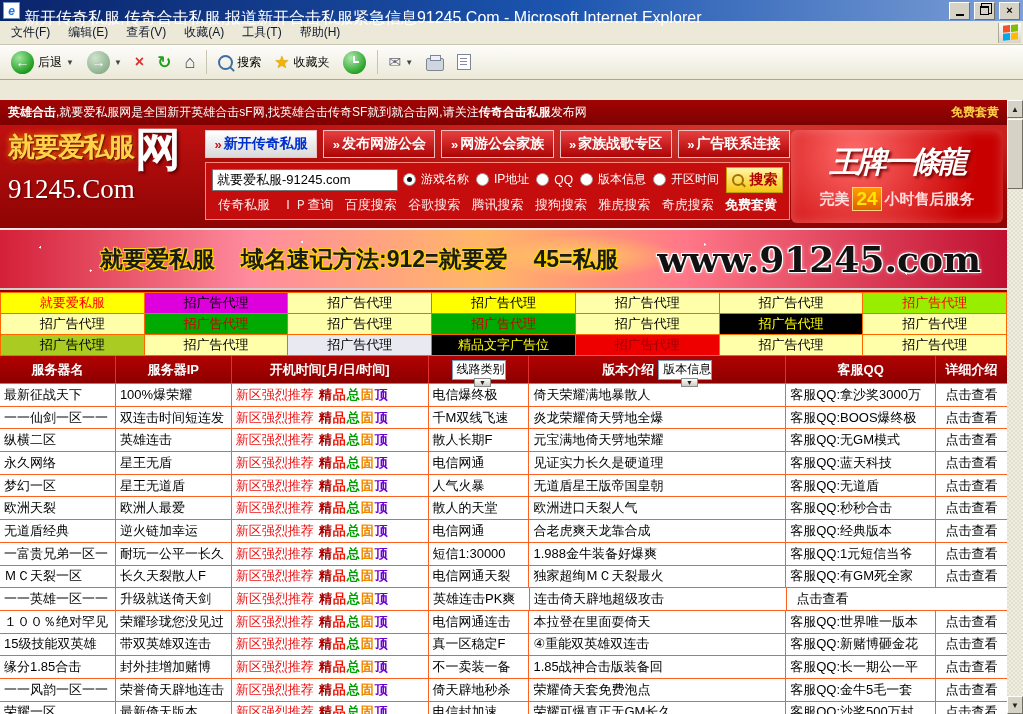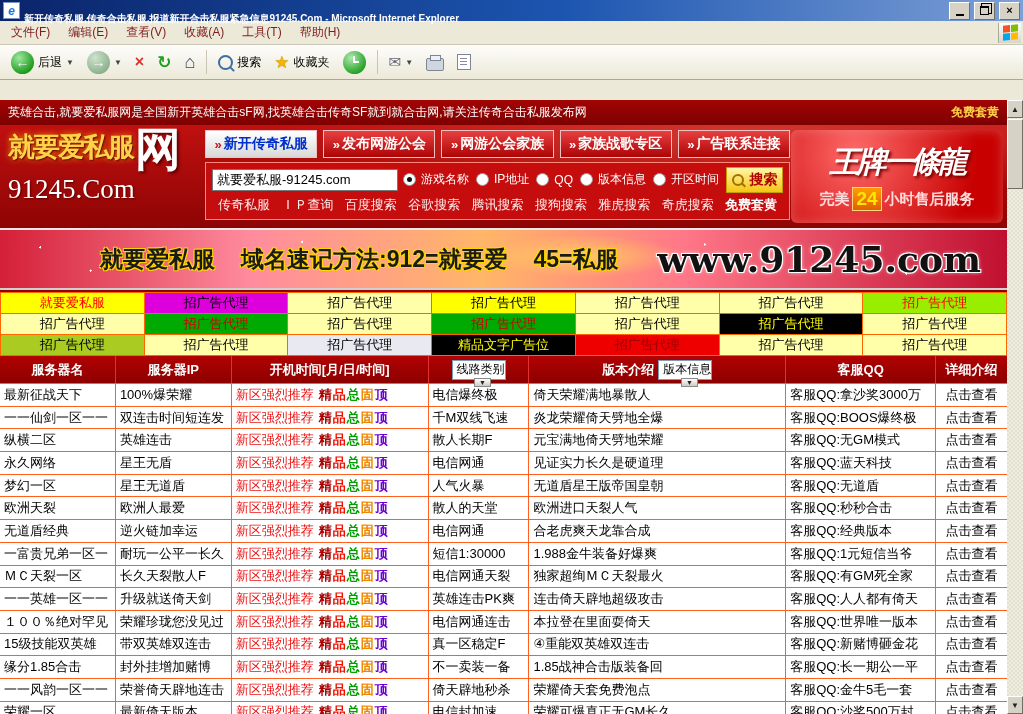--- a/index.html
+++ b/index.html
@@ -3,28 +3,28 @@
 <meta charset="utf-8">
 <style>
   html,body{margin:0;padding:0;}
   #screen{position:relative;width:1023px;height:714px;overflow:hidden;background:#ece9d8;
     font-family:"Liberation Sans","DejaVu Sans",sans-serif;cursor:default;}
   
   .titlebar{height:21px;display:flex;align-items:center;padding:0 3px;gap:4px;color:#fff;
     background:linear-gradient(90deg,#0a246a 0%,#1c55b0 55%,#7da0d6 100%);}
   .ie-icon{width:15px;height:15px;background:#fff;border:1px solid #7a96c2;display:flex;align-items:center;justify-content:center;
     color:#2277dd;font-weight:bold;font-size:12px;font-style:italic;line-height:1;}
-  .title-text{font-size:10px;font-weight:bold;flex:1;white-space:nowrap;overflow:hidden;margin-top:16px;}
+  .title-text{font-size:16px;font-weight:normal;flex:1;white-space:nowrap;overflow:hidden;margin-top:16px;}
   .winbtn{width:19px;height:16px;background:#d6d2c6;border:1px solid;border-color:#fff #716f64 #716f64 #fff;
     display:flex;align-items:center;justify-content:center;color:#000;font-size:11px;font-weight:bold;line-height:1;}
   .min-glyph{width:8px;height:2px;background:#000;margin-top:8px;}
   .restore-glyph{width:7px;height:6px;border:1px solid #000;border-top-width:2px;background:#d6d2c6;box-shadow:2px -2px 0 -0px #d6d2c6,2px -2px 0 1px #000;}
   
   .menubar{height:23px;display:flex;align-items:center;background:#ece9d8;border-bottom:1px solid #c9c5b2;font-size:12px;padding:0 2px;}
-  .menu-item{padding:15px 9px;color:#7f1d1d;}
+  .menu-item{padding:15px 9px;color:#0f172a;}
   .menubar-spacer{flex:1;}
   .winflag{width:22px;height:20px;background:linear-gradient(#fdfdfb,#d8d4c8);border-left:1px solid #aca899;
     display:flex;align-items:center;justify-content:center;}
   .flag{display:grid;grid-template-columns:7px 7px;grid-template-rows:7px 7px;gap:1px;transform:skewY(-6deg);}
   .flag i{display:block;}
   
   .toolbar{height:34px;display:flex;align-items:center;gap:3px;padding:0 6px;font-size:12px;
     background:linear-gradient(#fdfdfb,#ece9d8);border-bottom:1px solid #aca899;}
   .tbtn{display:flex;align-items:center;gap:4px;padding:2px 4px;border:1px solid transparent;}
   .circ{width:23px;height:23px;border-radius:50%;display:flex;align-items:center;justify-content:center;
@@ -68,21 +68,21 @@
   .vscroll{width:16px;height:614px;background:#f0eee1;display:flex;flex-direction:column;
     background-image:linear-gradient(45deg,#e3e0cf 25%,transparent 25%,transparent 75%,#e3e0cf 75%),linear-gradient(45deg,#e3e0cf 25%,transparent 25%,transparent 75%,#e3e0cf 75%);
     background-size:4px 4px;background-position:0 0,2px 2px;}
   .sbtn{height:16px;background:#d6d2c6;border:1px solid;border-color:#fff #716f64 #716f64 #fff;
     display:flex;align-items:center;justify-content:center;font-size:8px;color:#222;}
   .sthumb{height:68px;margin-top:1px;background:#d6d2c6;border:1px solid;border-color:#fff #716f64 #716f64 #fff;}
   .strack{flex:1;}
   
   .notice{height:25px;display:flex;align-items:center;padding:0 8px;color:#fff;font-size:12px;
     background:linear-gradient(#a30404,#7c0101);white-space:nowrap;}
-  .notice b{font-weight:normal;}
+  .notice b{font-weight:bold;}
   .notice-right{margin-left:auto;color:#ffd24a;font-weight:bold;}
   
   .siteheader{position:relative;height:103px;
     background:radial-gradient(ellipse at 75% 10%,rgba(255,130,110,.35),transparent 45%),linear-gradient(#c01010,#8e0404);}
   .logo{position:absolute;left:8px;top:4px;width:195px;height:95px;}
   .logo-row{display:flex;align-items:flex-start;}
   .logo-cn{font-size:27px;font-weight:bold;color:#ffd24a;text-shadow:1px 1px 2px #5c0000,0 0 6px #ff9c00;letter-spacing:-2px;}
   .logo-net{font-size:46px;font-weight:bold;color:#fff;line-height:.9;text-shadow:2px 2px 3px #5c0000;margin-left:2px;}
   .logo-domain{font-family:"Liberation Serif","DejaVu Serif",serif;font-size:27px;color:#fff;margin-top:4px;text-shadow:1px 1px 2px #5c0000;}
   .headcenter{position:absolute;left:205px;top:5px;width:585px;}
@@ -502,21 +502,20 @@
 
   <div class="trow">
     <div class="c w1 c1">一一英雄一区一一</div>
     <div class="c w2 c2">升级就送倚天剑</div>
     <div class="c w3 c3">
       <span class="promo-text">新区强烈推荐</span>
       <span class="badges"><span style="color: rgb(170, 0, 0);">精</span><span style="color: rgb(238, 17, 0);">品</span><span style="color: rgb(0, 160, 0);">总</span><span style="color: rgb(238, 136, 0);">固</span><span style="color: rgb(106, 0, 204);">顶</span></span>
     </div>
     <div class="c w4 c4">英雄连击PK爽</div>
     <div class="c w5 c5">连击倚天辟地超级攻击</div>
-    <div class="c w6 c6">客服QQ:人人都有倚天</div>
     <div class="c w7 c7">点击查看</div>
   </div>
 
   <div class="trow">
     <div class="c w1 c1">１００％绝对罕见</div>
     <div class="c w2 c2">荣耀珍珑您没见过</div>
     <div class="c w3 c3">
       <span class="promo-text">新区强烈推荐</span>
       <span class="badges"><span style="color: rgb(170, 0, 0);">精</span><span style="color: rgb(238, 17, 0);">品</span><span style="color: rgb(0, 160, 0);">总</span><span style="color: rgb(238, 136, 0);">固</span><span style="color: rgb(106, 0, 204);">顶</span></span>
     </div>

